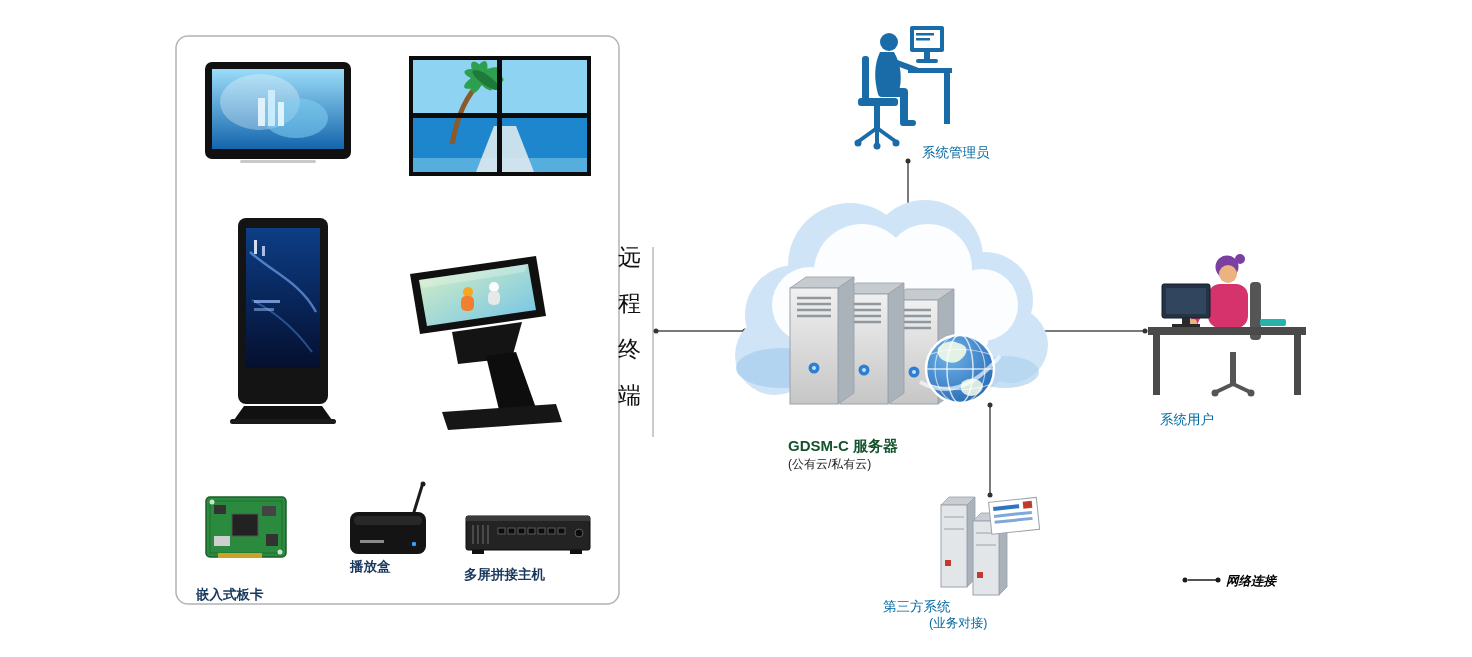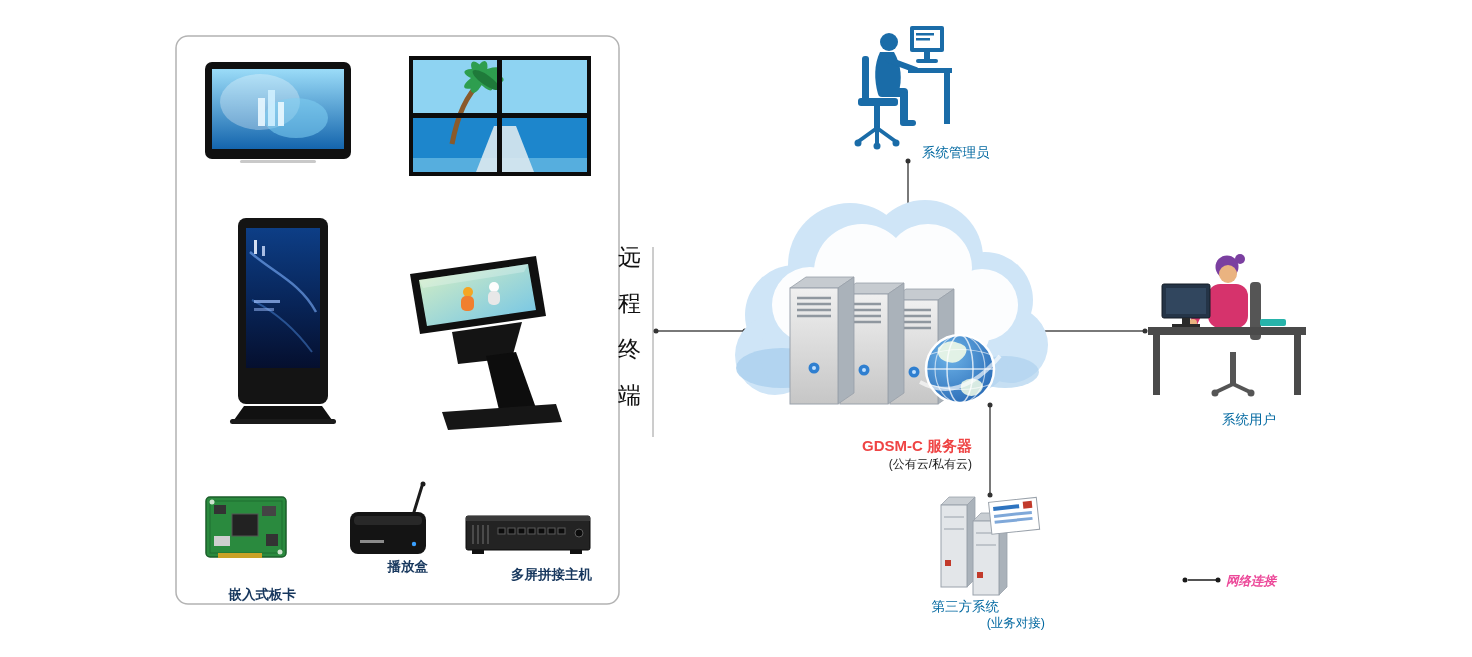--- a/index.html
+++ b/index.html
@@ -1,24 +1,24 @@
 <!DOCTYPE html>
 <html><head>
 <meta charset="utf-8">
 <style>
   html,body{margin:0;padding:0;background:#fff;}
   .canvas{position:relative;width:1472px;height:657px;background:#ffffff;
           font-family:"Liberation Sans",sans-serif;overflow:hidden;}
   .art{position:absolute;left:0;top:0;}
   .lbl{position:absolute;color:#0369a1;font-size:13.5px;white-space:nowrap;}
-  .center{text-align:right;}
+  .center{text-align:left;}
   .device-label{color:#17375d;font-weight:bold;font-size:13.5px;}
-  .cloud-title{font-weight:bold;font-size:15px;color:#ef4444;}
+  .cloud-title{font-weight:bold;font-size:15px;color:#14532d;}
   .cloud-sub{font-size:12px;color:#222;}
-  .legend-label{font-weight:bold;font-style:italic;font-size:12.5px;color:#ec4899;}
+  .legend-label{font-weight:bold;font-style:italic;font-size:12.5px;color:#000000;}
   .vert{position:absolute;left:618px;top:246px;display:flex;flex-direction:column;
         gap:23px;font-size:23px;color:#111;line-height:1;}
 </style>
 </head>
 <body>
 
 <div class="canvas">
 
 <svg class="art" width="1472" height="657" viewBox="0 0 1472 657">
   <defs>

